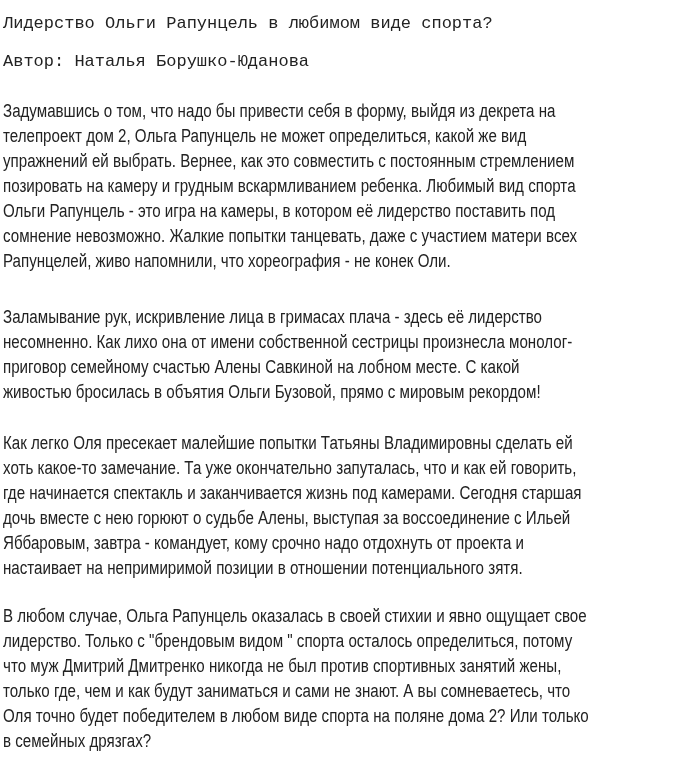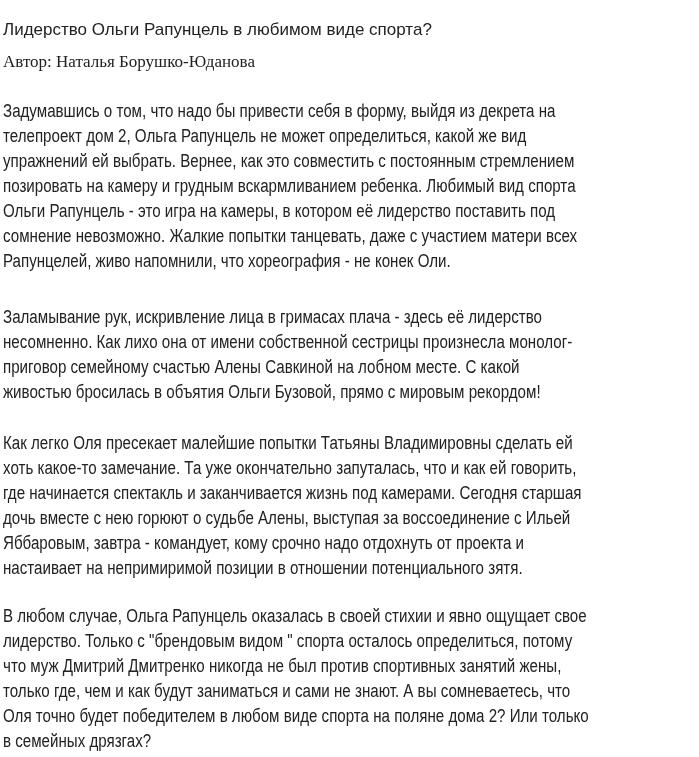--- a/index.html
+++ b/index.html
@@ -13,32 +13,32 @@
       overflow: hidden;
       color: #222222;
     }
     .page {
       position: relative;
       padding: 0 0 0 3px;
     }
     .title-line {
       position: absolute;
       left: 3px;
-      top: 20px;
-      font-family: Liberation Sans, sans-serif;
+      top: 14px;
+      font-family: Liberation Mono, monospace;
       font-size: 17px;
       line-height: 20px;
       white-space: nowrap;
       color: #222;
     }
     .author-line {
       position: absolute;
       left: 3px;
       top: 52px;
-      font-family: Liberation Serif, serif;
+      font-family: Liberation Mono, monospace;
       font-size: 17px;
       line-height: 20px;
       white-space: nowrap;
       color: #222;
     }
     .para {
       position: absolute;
       left: 3px;
       width: 700px;
       font-family: "Liberation Sans", sans-serif;

